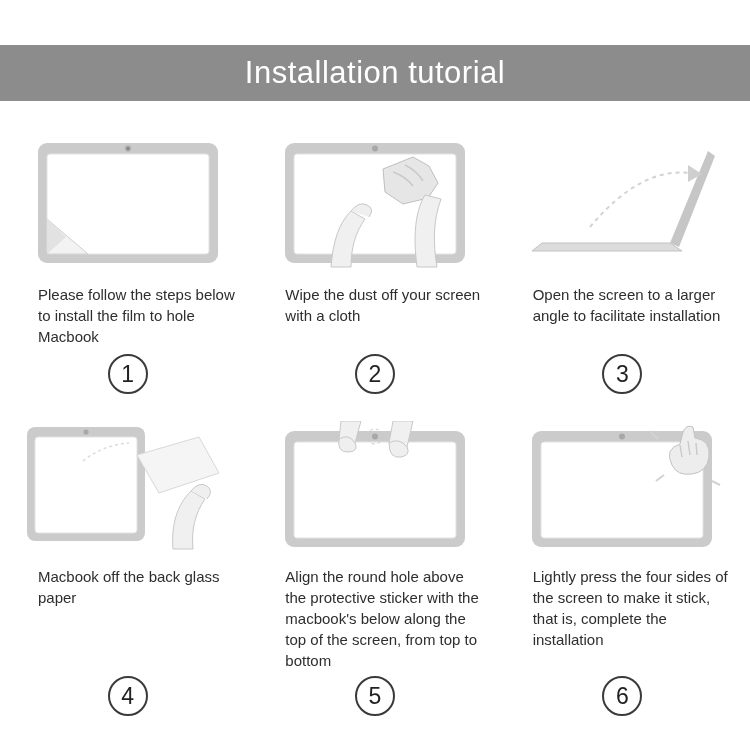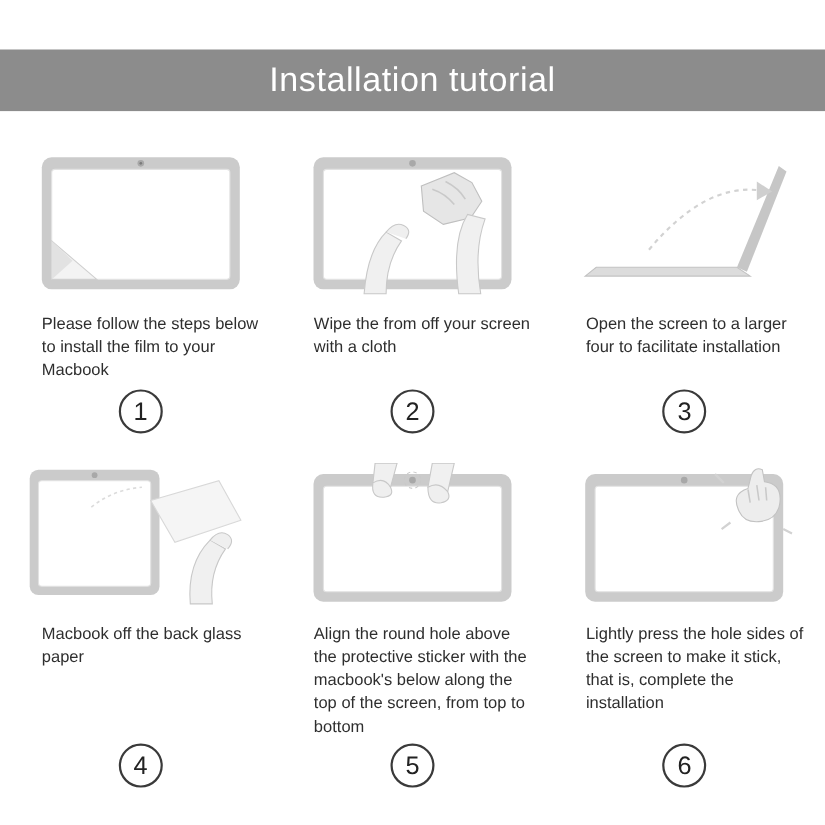--- a/index.html
+++ b/index.html
@@ -72,51 +72,51 @@
       <div class="illustration">
         <svg width="200" height="130" viewBox="0 0 200 130">
           <rect x="10" y="4" width="180" height="120" rx="9" fill="#cbcbcb"></rect>
           <rect x="19" y="15" width="162" height="100" rx="3" fill="#ffffff" stroke="#e2e2e2"></rect>
           <circle cx="100" cy="9.5" r="3" fill="#a8a8a8"></circle>
           <circle cx="100" cy="9.5" r="1.2" fill="#7a7a7a"></circle>
           <polygon points="19,115 19,80 60,115" fill="#f3f3f3" stroke="#cfcfcf"></polygon>
           <polygon points="19,80 38,98 19,115" fill="#e2e2e2"></polygon>
         </svg>
       </div>
-      <div class="caption">Please follow the steps below to install the film to your Macbook</div>
+      <div class="caption">Please follow the steps below to install the film to hole Macbook</div>
       <div class="num-badge">1</div>
     </div>
 
     <div class="step">
       <div class="illustration">
         <svg width="200" height="130" viewBox="0 0 200 130">
           <rect x="10" y="4" width="180" height="120" rx="9" fill="#cbcbcb"></rect>
           <rect x="19" y="15" width="162" height="100" rx="3" fill="#ffffff" stroke="#e2e2e2"></rect>
           <circle cx="100" cy="9.5" r="3" fill="#a8a8a8"></circle>
           <path d="M108,30 l30,-12 16,9 9,17 -10,15 -25,6 -18,-12 z" fill="#e6e6e6" stroke="#bfbfbf"></path>
           <path d="M118,33 q12,4 20,14 M130,26 q12,6 18,16" fill="none" stroke="#c9c9c9" stroke-width="1.5"></path>
           <path d="M142,128 C138,98 140,72 150,56 L166,60 C158,82 158,104 162,128 Z" fill="#f0f0f0" stroke="#c8c8c8"></path>
           <path d="M56,128 C58,102 64,84 76,72 L90,80 C80,94 76,110 76,128 Z" fill="#f0f0f0" stroke="#c8c8c8"></path>
           <path d="M76,72 q8,-10 16,-6 q8,4 2,12" fill="#efefef" stroke="#c8c8c8"></path>
         </svg>
       </div>
-      <div class="caption">Wipe the from off your screen with a cloth</div>
+      <div class="caption">Wipe the dust off your screen with a cloth</div>
       <div class="num-badge">2</div>
     </div>
 
     <div class="step">
       <div class="illustration">
         <svg width="200" height="130" viewBox="0 0 200 130">
           <path d="M20,104 L148,104 L160,112 L10,112 Z" fill="#dcdcdc" stroke="#c2c2c2"></path>
           <path d="M148,104 L186,12 L193,17 L157,108 Z" fill="#c6c6c6"></path>
           <path d="M68,88 Q118,28 168,34" fill="none" stroke="#d2d2d2" stroke-width="2" stroke-dasharray="4 4"></path>
           <polygon points="166,26 180,35 166,43" fill="#cfcfcf"></polygon>
         </svg>
       </div>
-      <div class="caption">Open the screen to a larger four to facilitate installation</div>
+      <div class="caption">Open the screen to a larger angle to facilitate installation</div>
       <div class="num-badge">3</div>
     </div>
 
     <div class="step">
       <div class="illustration">
         <svg width="210" height="130" viewBox="0 0 210 130">
           <rect x="4" y="6" width="118" height="114" rx="8" fill="#cbcbcb"></rect>
           <rect x="12" y="16" width="102" height="96" rx="3" fill="#ffffff" stroke="#e2e2e2"></rect>
           <circle cx="63" cy="11" r="2.6" fill="#a8a8a8"></circle>
           <polygon points="114,34 176,16 196,52 136,72" fill="#f5f5f5" stroke="#d8d8d8"></polygon>
@@ -150,18 +150,18 @@
       <div class="illustration">
         <svg width="200" height="130" viewBox="0 0 200 130">
           <rect x="10" y="10" width="180" height="116" rx="9" fill="#cbcbcb"></rect>
           <rect x="19" y="21" width="162" height="96" rx="3" fill="#ffffff" stroke="#e2e2e2"></rect>
           <circle cx="100" cy="15.5" r="3" fill="#a8a8a8"></circle>
           <path d="M150,44 q-8,-16 8,-21 l3,-12 q3,-8 10,-5 l2,11 q16,2 14,19 q-2,15 -17,17 q-15,2 -20,-9 z" fill="#ededed" stroke="#c2c2c2"></path>
           <path d="M158,24 l2,12 M166,20 l2,14 M174,22 l1,12" fill="none" stroke="#c9c9c9" stroke-width="1.4"></path>
           <path d="M136,18 l-8,-8 M190,60 l8,4 M142,54 l-8,6" fill="none" stroke="#d2d2d2" stroke-width="2"></path>
         </svg>
       </div>
-      <div class="caption">Lightly press the hole sides of the screen to make it stick, that is, complete the installation</div>
+      <div class="caption">Lightly press the four sides of the screen to make it stick, that is, complete the installation</div>
       <div class="num-badge">6</div>
     </div>
 
   </div>
 </div>
 
 </body></html>

